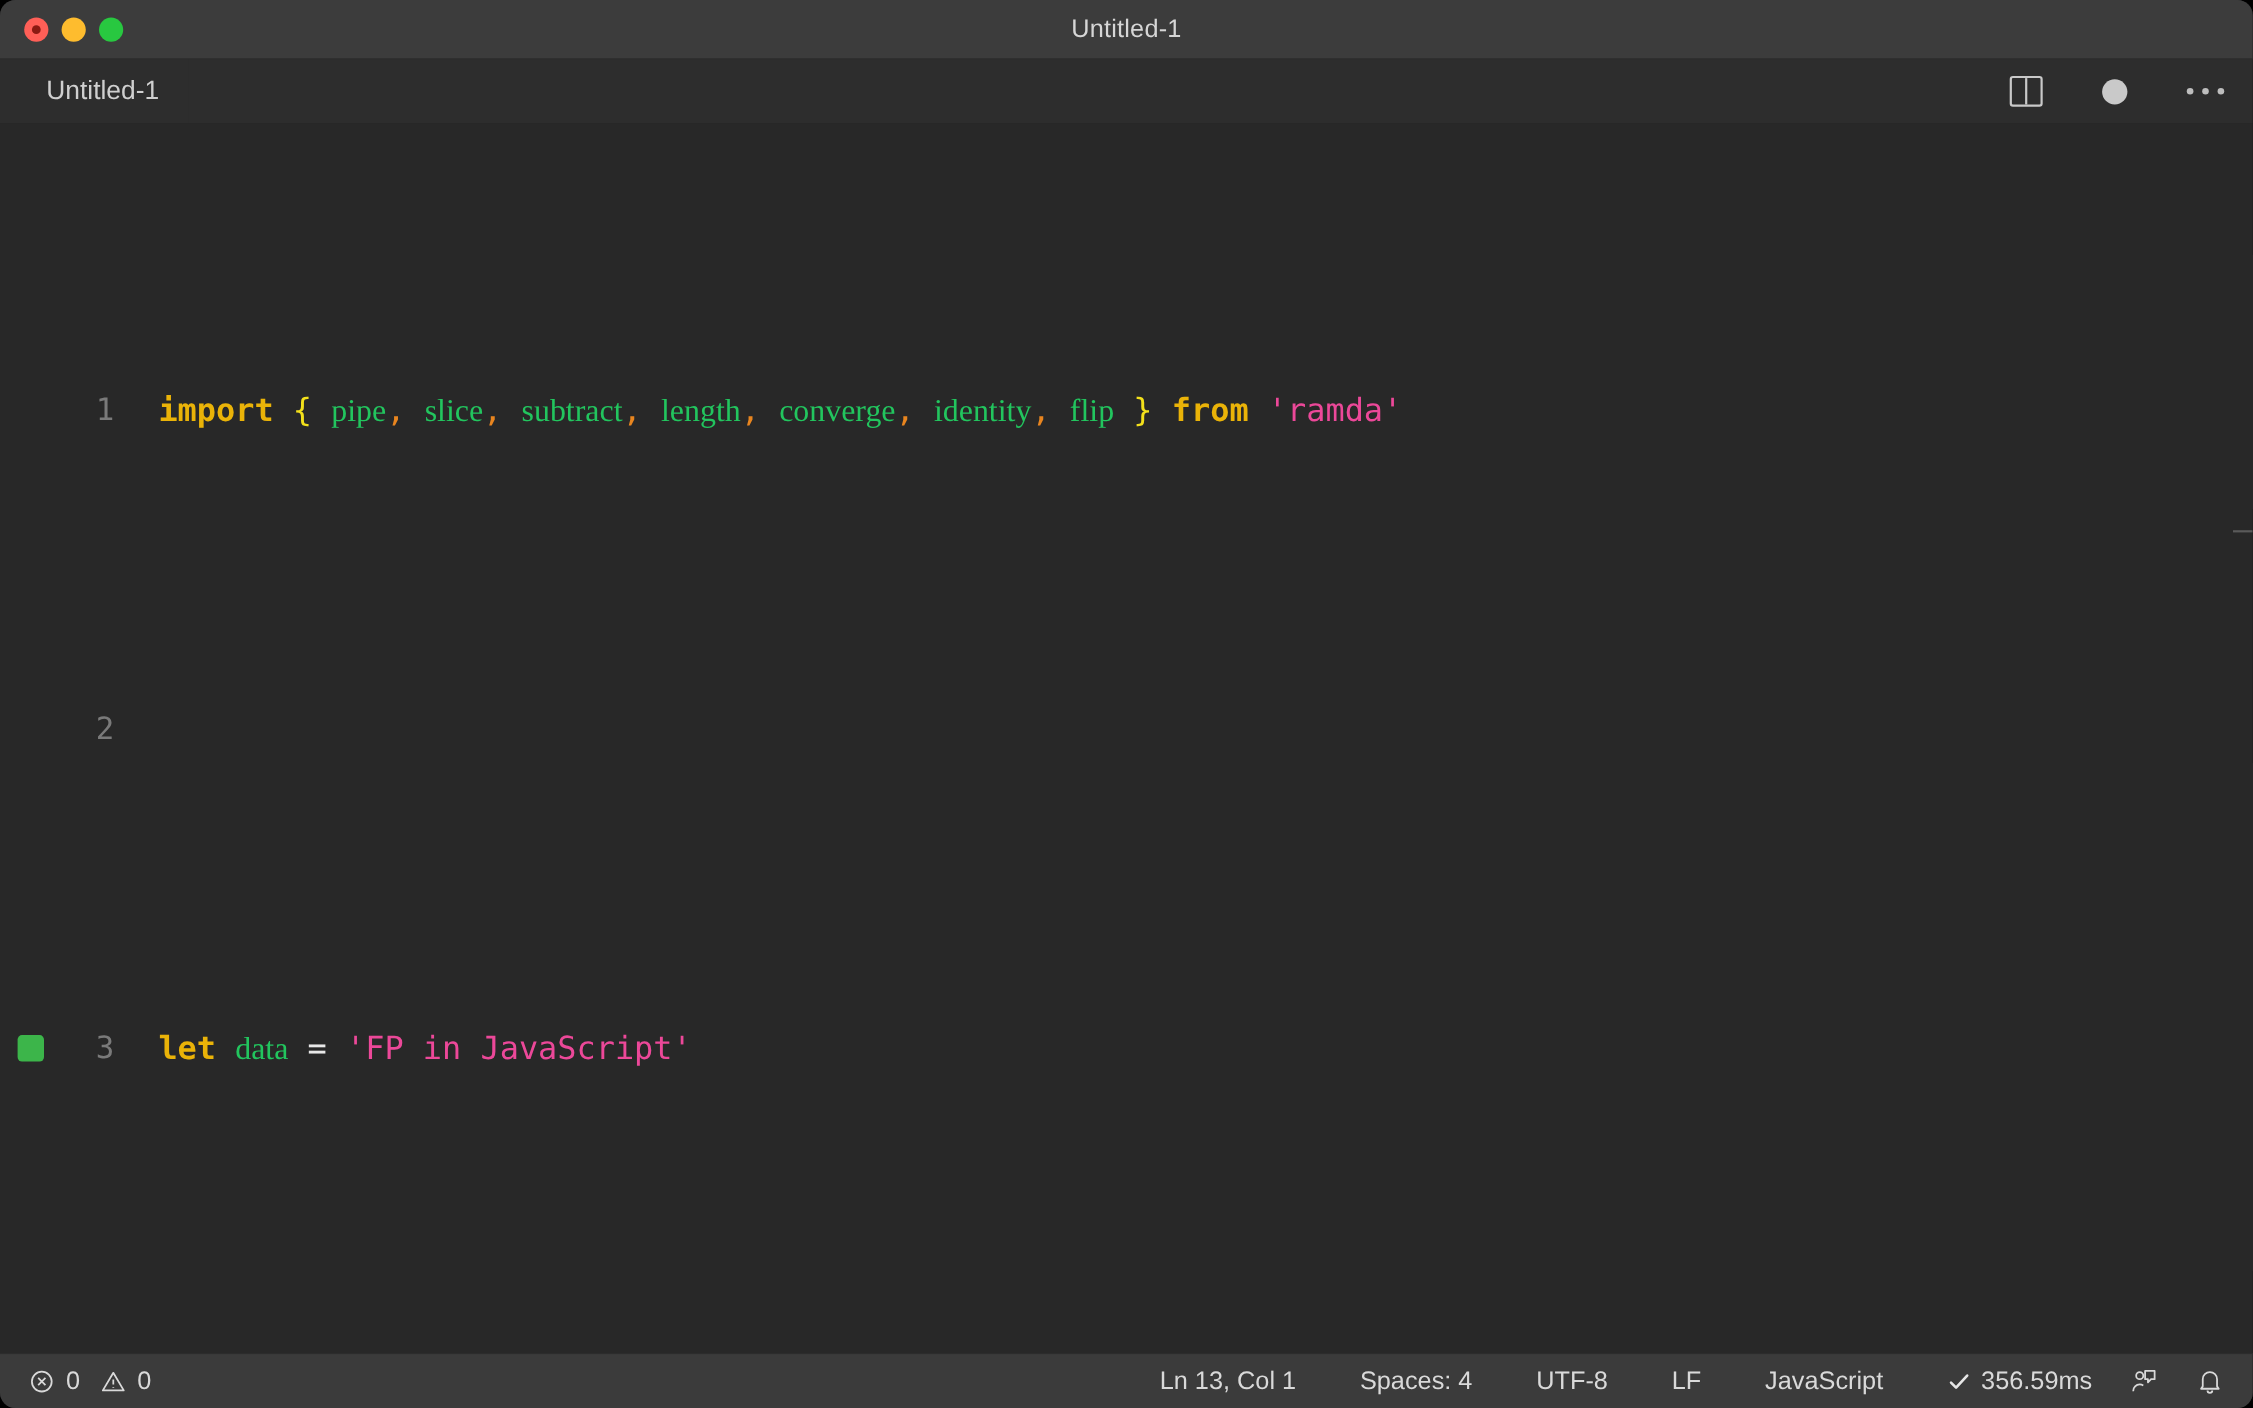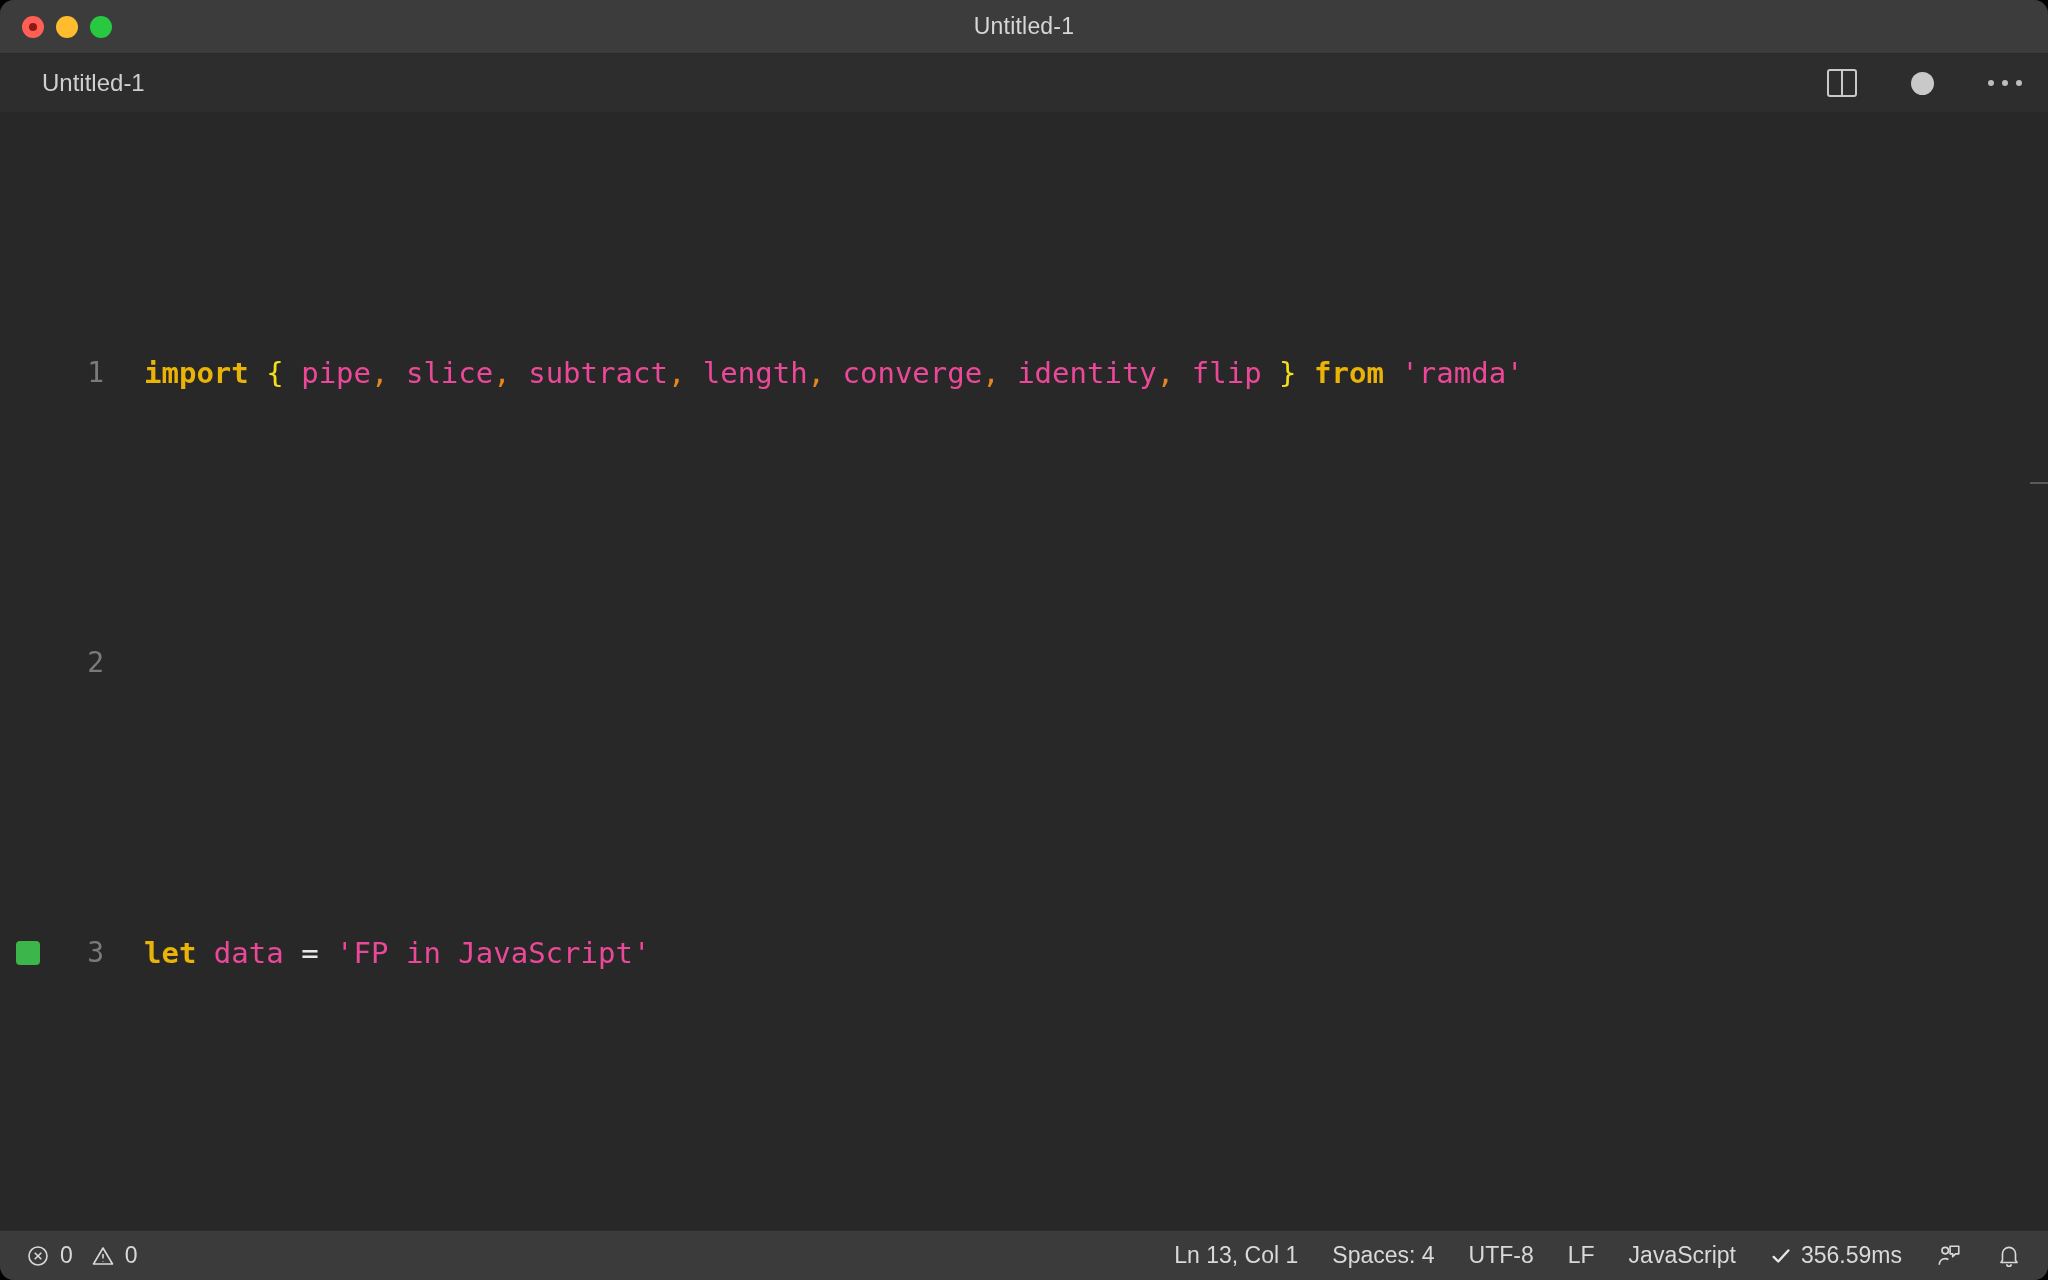--- a/index.html
+++ b/index.html
@@ -150,21 +150,21 @@
     font-family: "DejaVu Sans Mono", monospace;
   }
   .linecontent {
     position: relative;
     flex: 1 1 auto;
     padding-left: 14px;
   }
 
   
   .t-kw      { color: #eab308; font-weight: bold; }
-  .t-var     { color: #ec4899; }
+  .t-var     { color: #22c55e; font-family: Liberation Serif, serif; }
   .t-str     { color: #ec4899; }
   .t-op      { color: #e8e8e8; }
   .t-comma   { color: #e8851f; }
   .t-brace   { color: #f3e01b; }
 
   
   .v-scroll {
     position: absolute;
     right: 0; top: 0;
     width: 18px;
@@ -186,21 +186,21 @@
     background: #3b3b3b;
     border-top: 1px solid #2c2c2c;
     display: flex;
     align-items: center;
     color: #d9d9d9;
     font-size: 23px;
     padding: 0 26px;
   }
   .sb-left { display: flex; align-items: center; gap: 10px; }
   .sb-right { margin-left: auto; display: flex; align-items: center; gap: 34px; }
-  .sb-item { display: flex; align-items: center; gap: 9px; white-space: nowrap; }
+  .sb-item { display: flex; align-items: center; gap: 9px; white-space: nowrap; margin-left: 24px; }
   .sb-icon { display: inline-flex; align-items: center; }
 </style>
 </head>
 <body>
 
 <div class="window">
 
   <div class="titlebar">
     <div class="traffic">
       <span class="dot red"></span>

